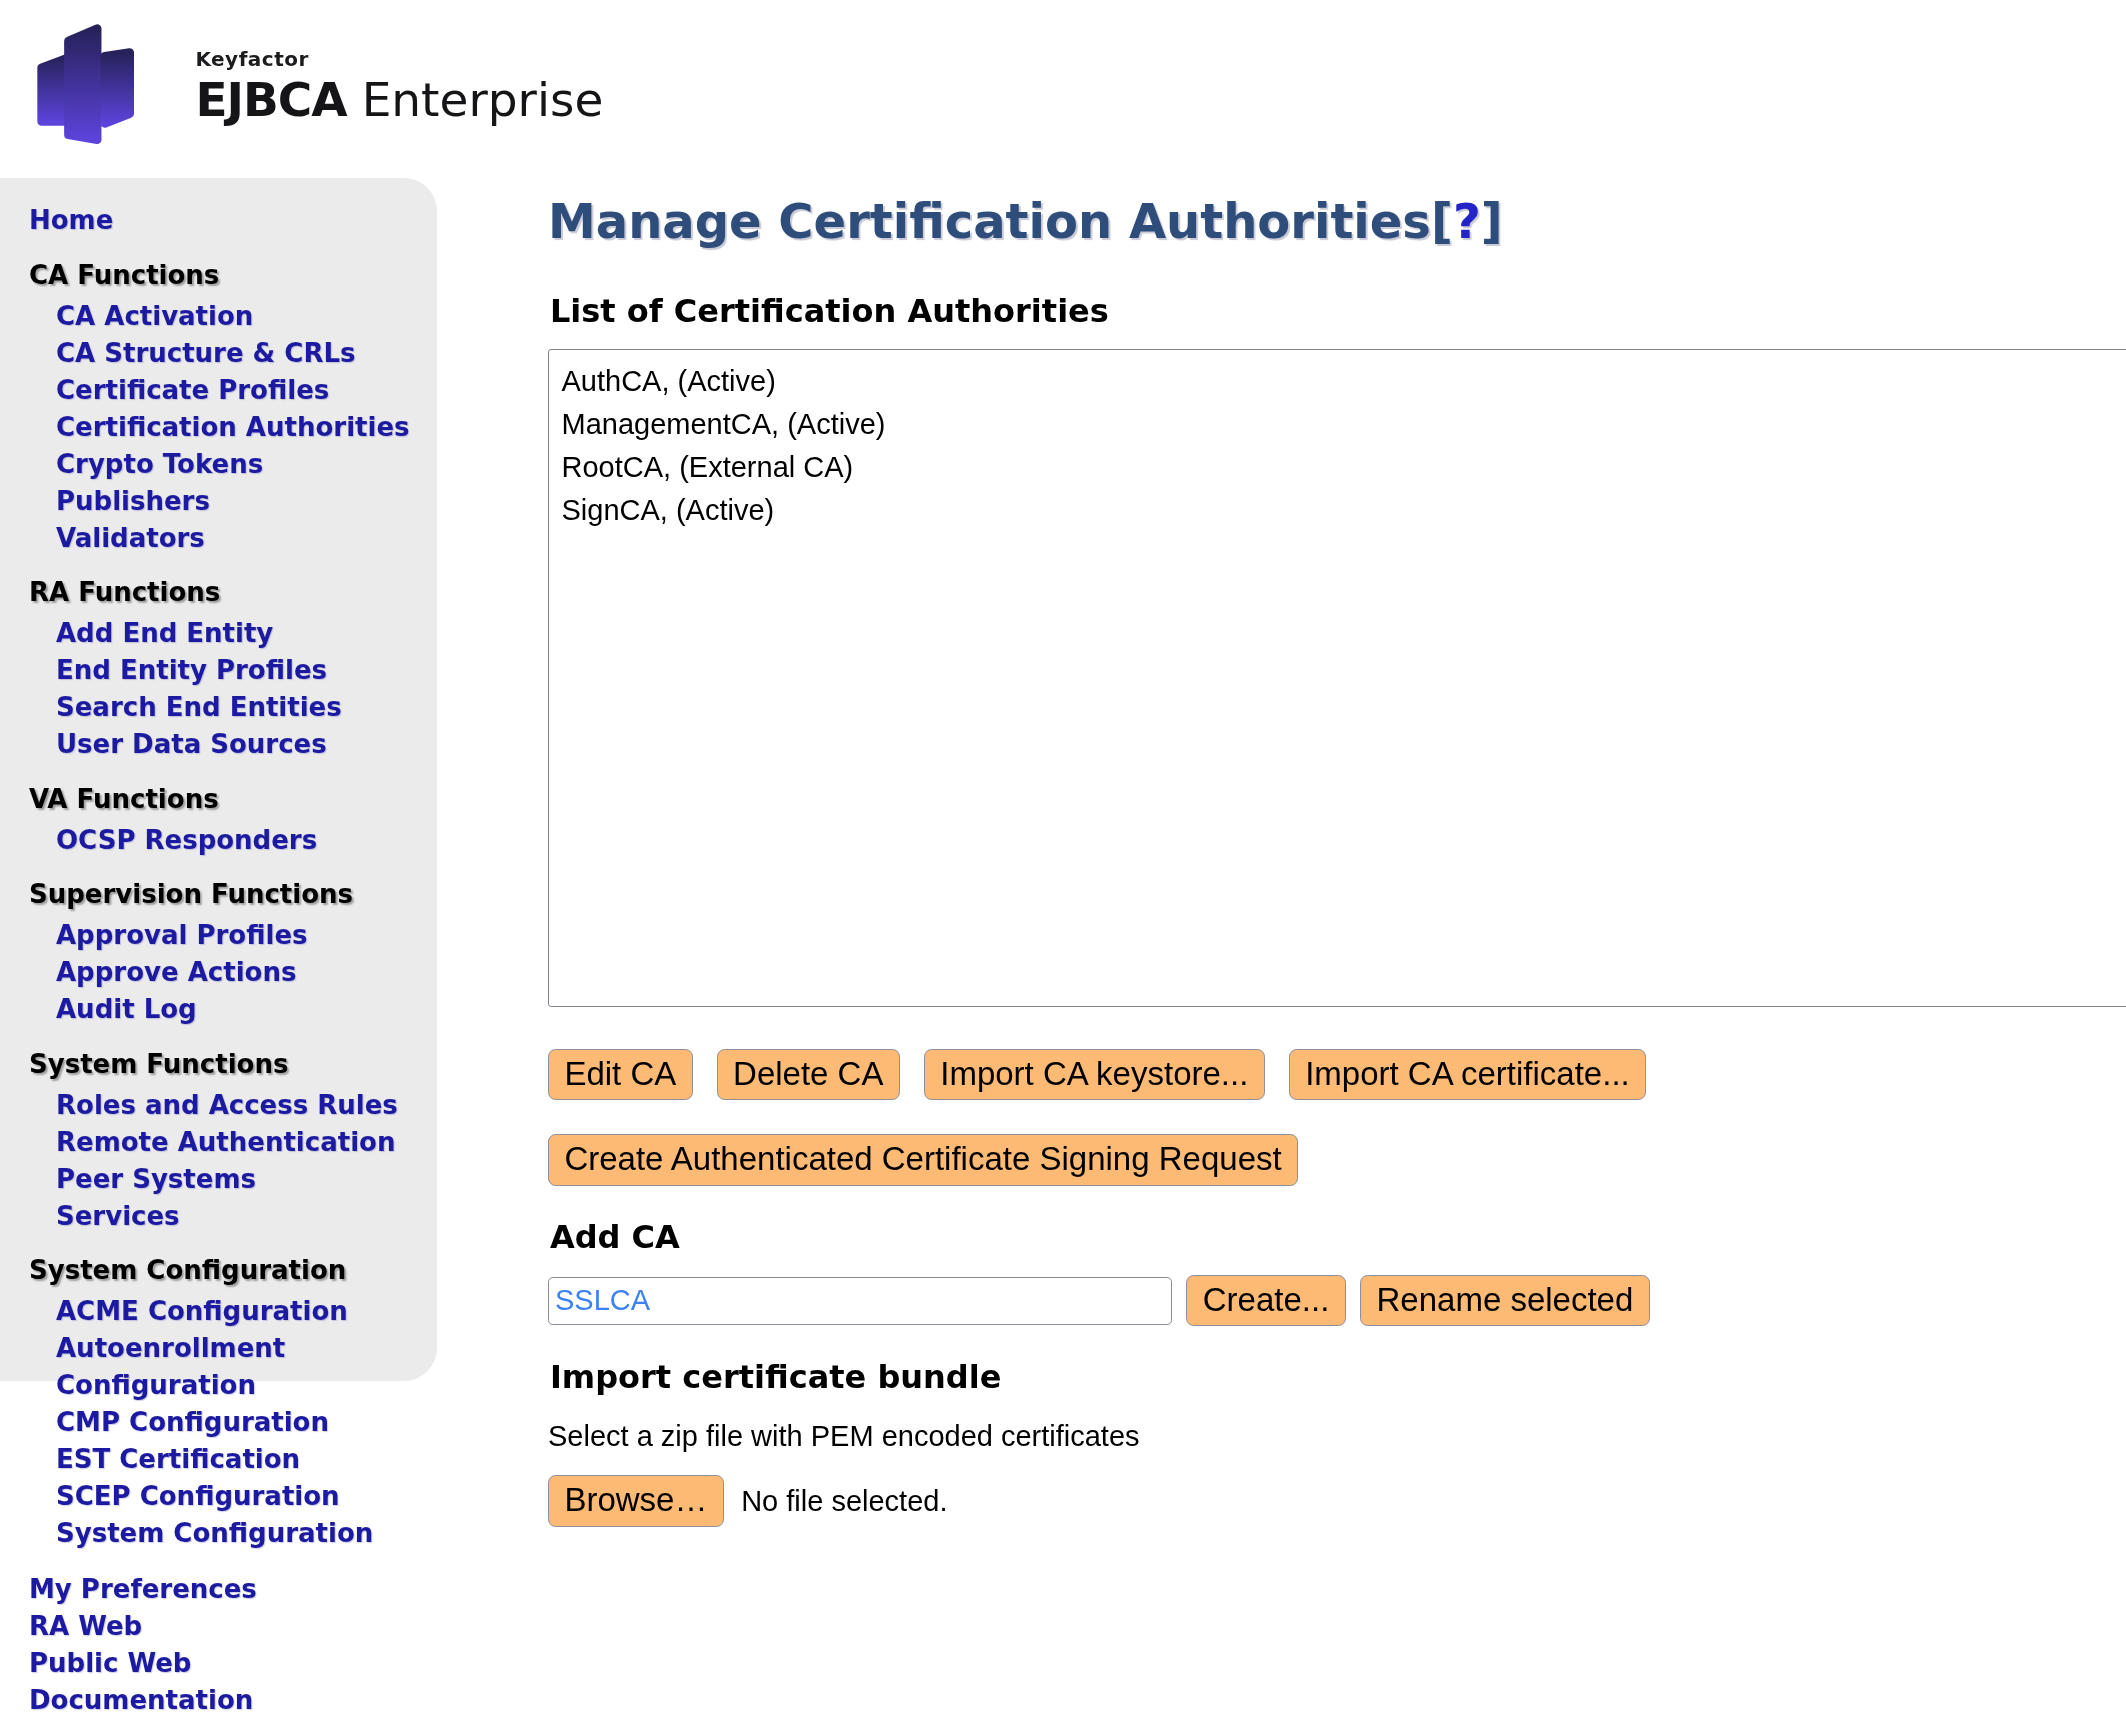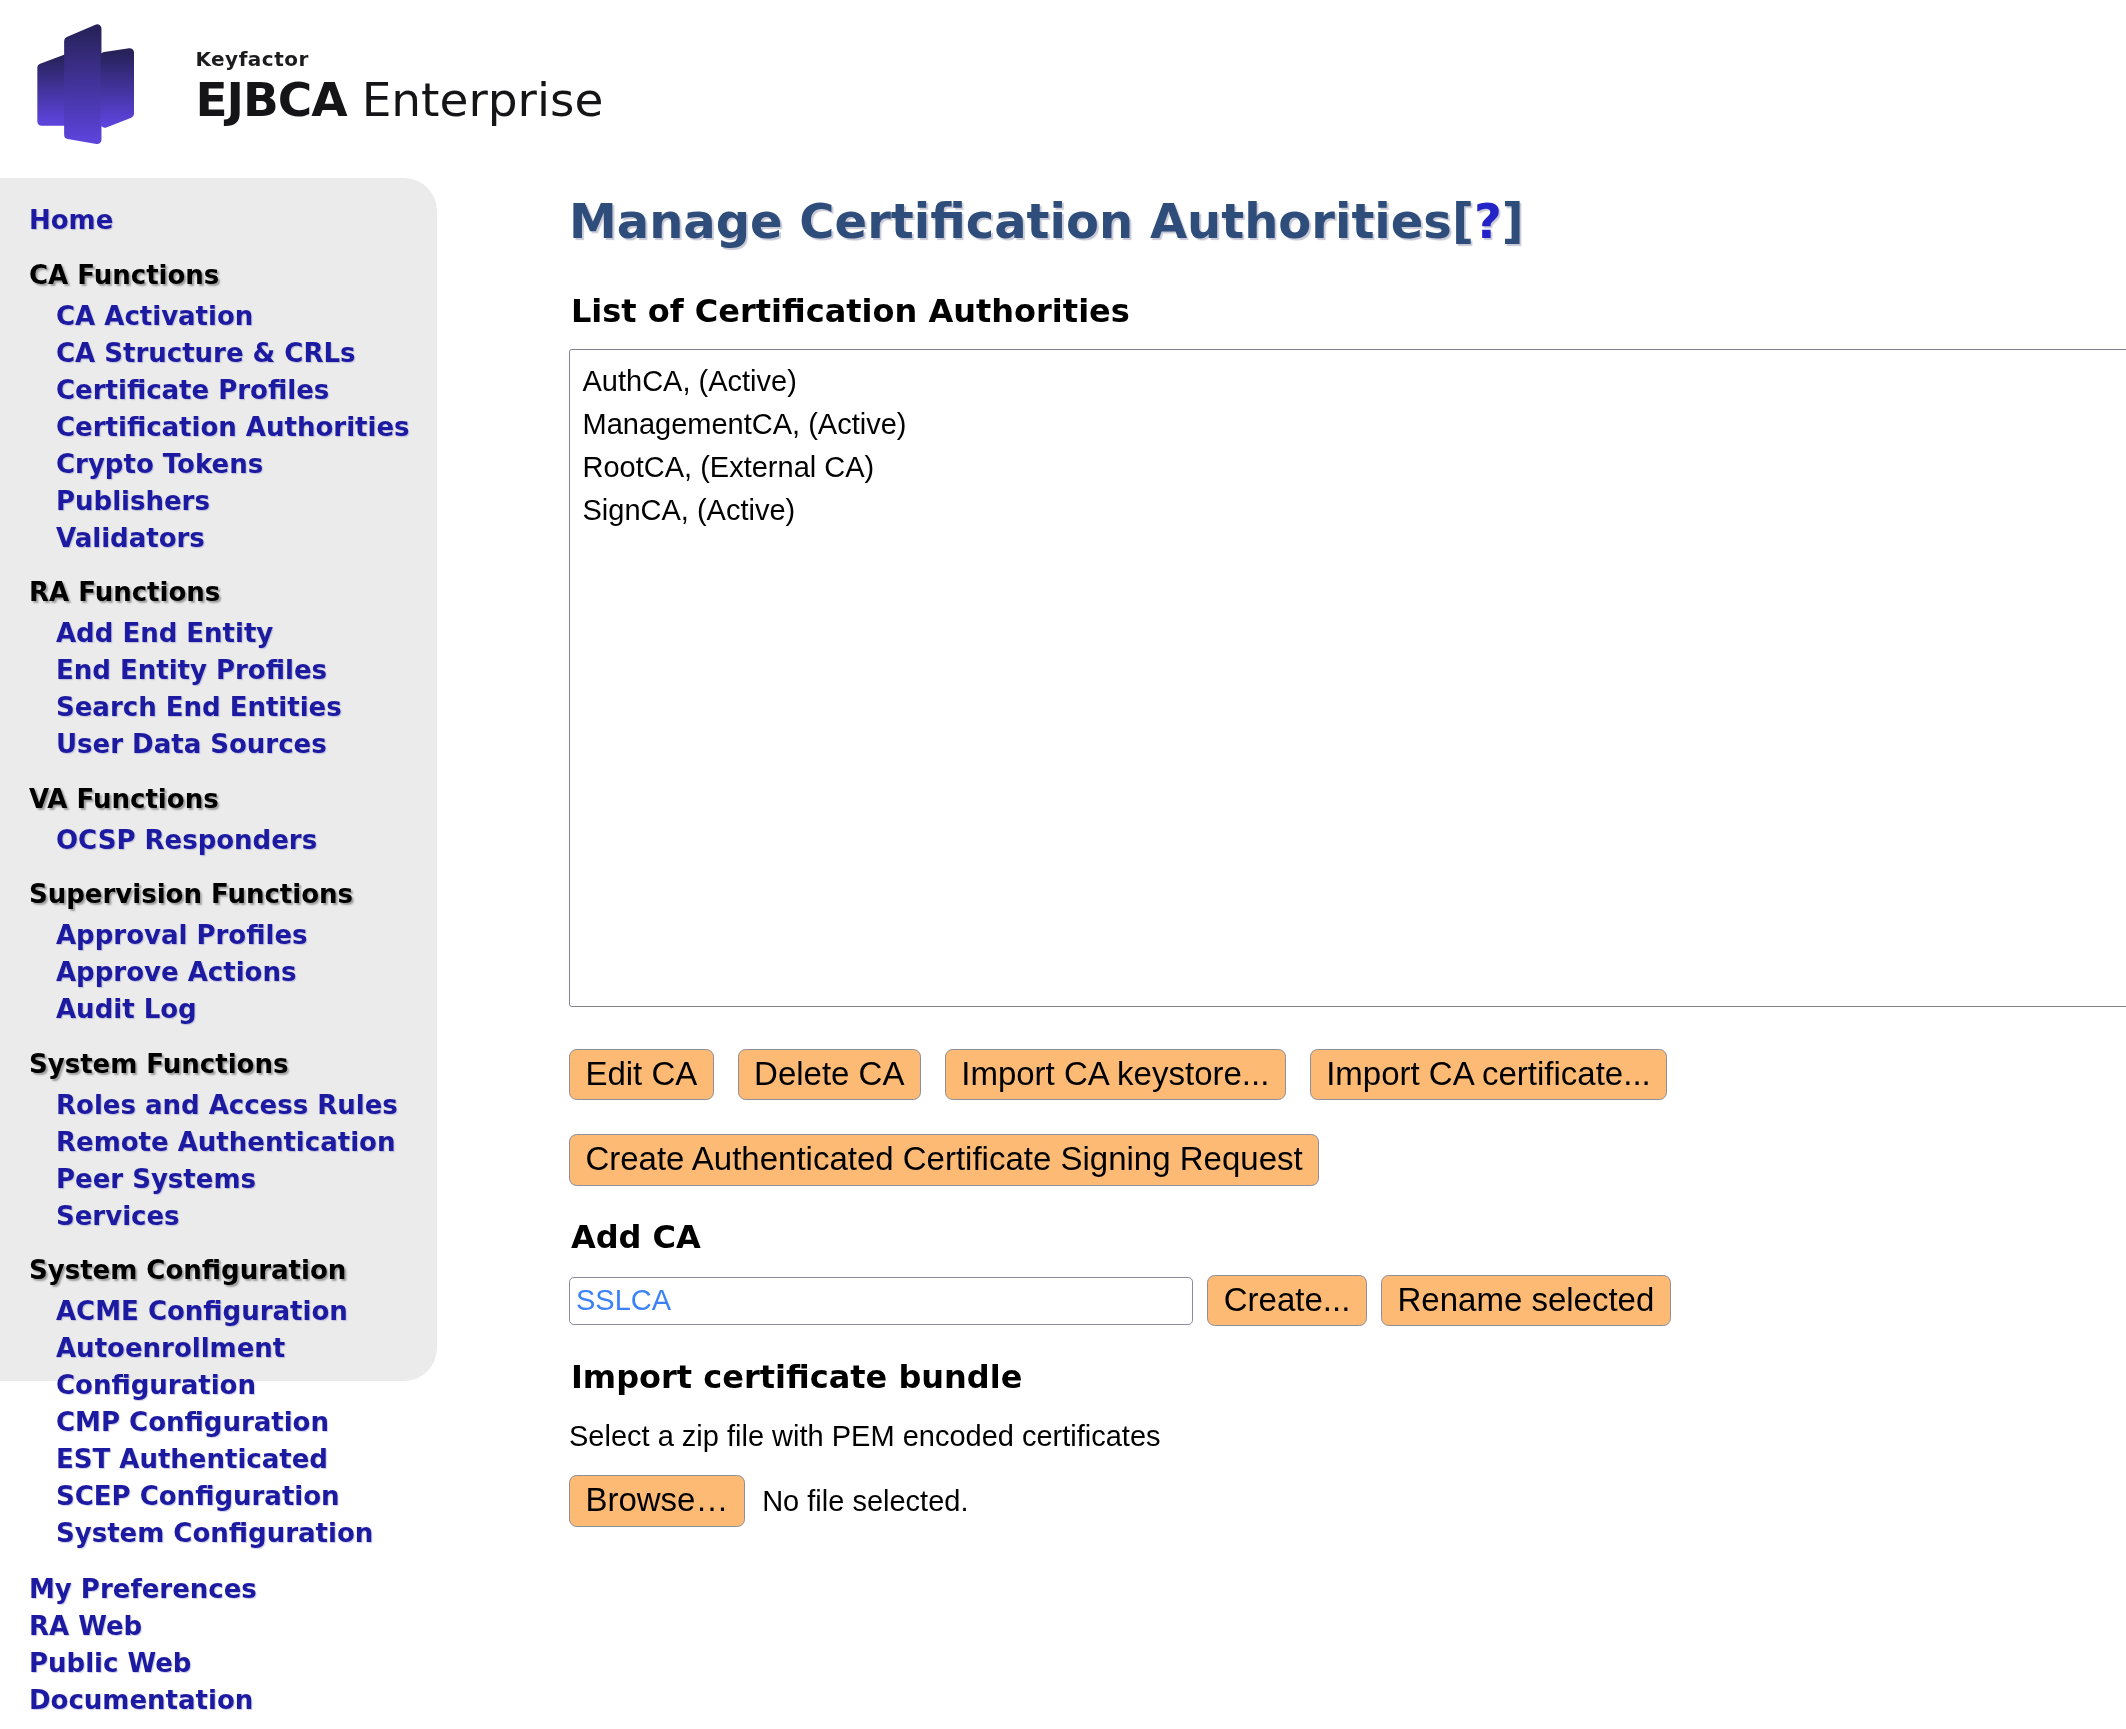--- a/index.html
+++ b/index.html
@@ -22,21 +22,21 @@
            font-family:"DejaVu Sans",sans-serif;}
   .side-link{display:block;color:#1c1aa0;font-weight:bold;font-size:26px;line-height:38px;
              text-decoration:none;text-shadow:1px 1px 1px rgba(110,110,190,.35);cursor:pointer;}
   .side-sub .side-link{padding-left:27px;line-height:37px;}
   .side-title{font-size:26px;font-weight:bold;color:#000;line-height:46px;margin-top:12.5px;
               text-shadow:1.9px 1.9px 1.9px #9c9c9c;}
   .side-footer{margin-top:19px;}
   .side-footer .side-link{line-height:37px;}
 
   
-  .main{position:absolute;left:569px;top:192px;width:1409px;}
+  .main{position:absolute;left:548px;top:192px;width:1409px;}
   h1.title{margin:0;font-family:"DejaVu Sans",sans-serif;font-weight:bold;font-size:48px;
            line-height:58px;color:#2e4d7a;text-shadow:1.9px 1.9px 1px #c9c9d6;}
   h1.title .help{cursor:pointer;}
   h1.title .q{color:#2323c8;}
   h2.sub{margin:42px 0 19px 1.9px;font-family:"DejaVu Sans",sans-serif;font-weight:bold;
          font-size:32px;line-height:38px;color:#000;}
   h2.tight{margin-top:32px;}
 
   .listbox{position:relative;width:1627px;height:658px;box-sizing:border-box;background:#fff;
            border:1.9px solid #82828f;border-radius:2.9px;padding:9.6px 33px 0 12.5px;overflow:hidden;}
@@ -120,21 +120,21 @@
       <a class="side-link">Remote Authentication</a>
       <a class="side-link">Peer Systems</a>
       <a class="side-link">Services</a>
     </div>
 
     <div class="side-title">System Configuration</div>
     <div class="side-sub">
       <a class="side-link">ACME Configuration</a>
       <a class="side-link">Autoenrollment Configuration</a>
       <a class="side-link">CMP Configuration</a>
-      <a class="side-link">EST Authenticated</a>
+      <a class="side-link">EST Certification</a>
       <a class="side-link">SCEP Configuration</a>
       <a class="side-link">System Configuration</a>
     </div>
 
     <div class="side-footer">
       <a class="side-link">My Preferences</a>
       <a class="side-link">RA Web</a>
       <a class="side-link">Public Web</a>
       <a class="side-link">Documentation</a>
     </div>

